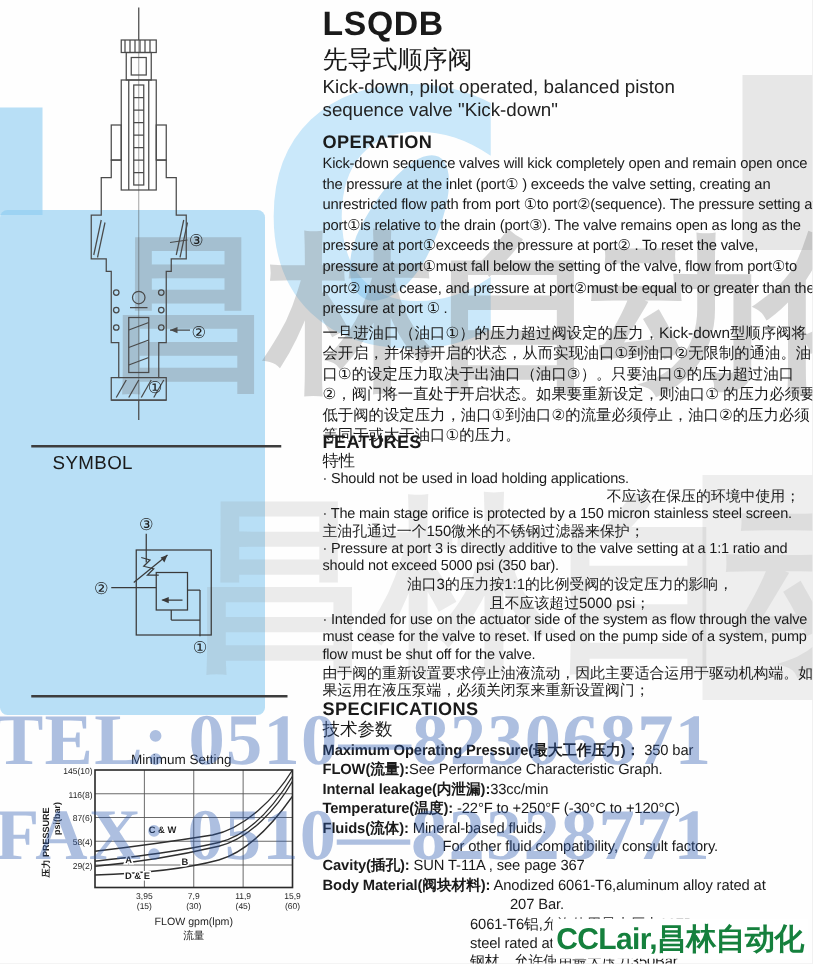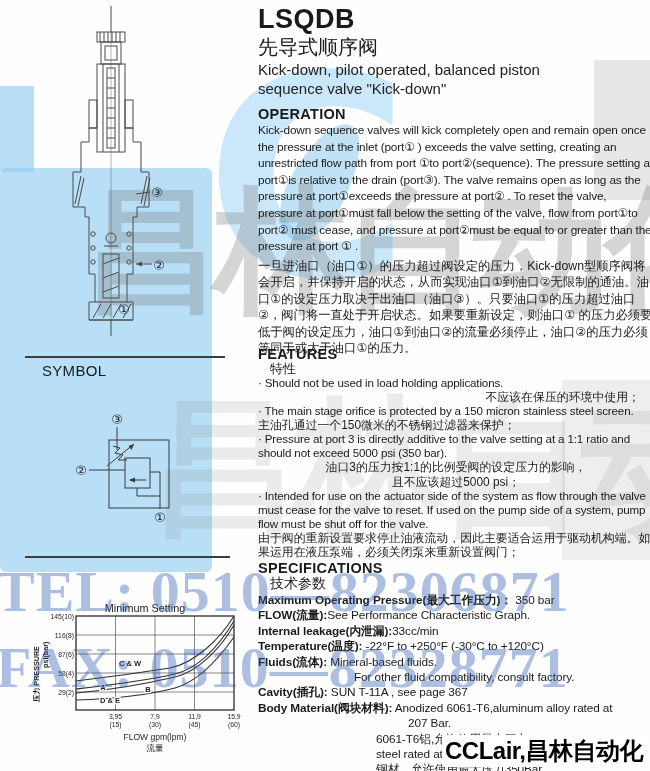--- a/index.html
+++ b/index.html
@@ -19,38 +19,38 @@
   .wm-phone{font-family:"Liberation Serif","DejaVu Serif",serif;font-weight:bold;
             white-space:nowrap;color:rgba(42,90,175,0.38);font-size:58px;line-height:60px;
             letter-spacing:1px;z-index:5;}
   
   .content{position:absolute;inset:0;z-index:2;}
   .abs{position:absolute;}
   .h-big{font-size:27px;font-weight:bold;letter-spacing:0.5px;text-align:right;}
   .h-cn{font-size:20px;}
   .h-sub{font-size:15px;line-height:19px;white-space:pre-line;color:#222;}
   .h-sec{font-size:14.5px;font-weight:bold;letter-spacing:0.3px;text-align:right;}
-  .h-sec-cn{font-size:13px;margin-left:12px;}
+  .h-sec-cn{font-size:13px;}
   .body-en{font-size:11.8px;line-height:16.6px;letter-spacing:-0.15px;width:396px;text-align:left;}
   .body-cn{font-size:12.3px;line-height:16.4px;width:396px;}
   .feat{width:396px;}
   .feat .en{font-size:11.6px;line-height:14px;letter-spacing:-0.15px;}
   .feat .cn{font-size:11.9px;line-height:14.2px;white-space:pre-line;}
   .cn-right{text-align:right;padding-right:14px;}
   .cn-center{text-align:center;}
   .specs{width:400px;font-size:11.8px;letter-spacing:-0.1px;}
   .spec-row{line-height:15.4px;white-space:nowrap;}
   .spec-row b{font-weight:bold;}
   .ind1{padding-left:96px;}
   .ind2{padding-left:150px;}
   .ind3{padding-left:118px;}
   .rule{background:#3d3d3d;height:2px;}
   .chart-sub1{font-size:10.8px;text-align:center;width:170px;margin-top:17px;}
   .chart-sub2{font-size:9.8px;text-align:center;width:212px;}
-  .footer-logo{font-size:24px;font-weight:bold;color:#000000;background:#fff;
+  .footer-logo{font-size:24px;font-weight:bold;color:#15803d;background:#fff;
                padding:0 3px;z-index:6;white-space:nowrap;letter-spacing:-0.5px;}
   svg text{font-family:"Liberation Sans","DejaVu Sans",sans-serif;fill:#1f1f1f;}
   .halo{stroke:#ffffff;stroke-width:2.5px;paint-order:stroke;font-weight:bold;}
 </style>
 </head>
 <body>
 
 <div id="page">
 
   <div class="wm wm-patch" style="left:0;top:168px;width:212px;height:404px;border-radius:6px;"></div>

